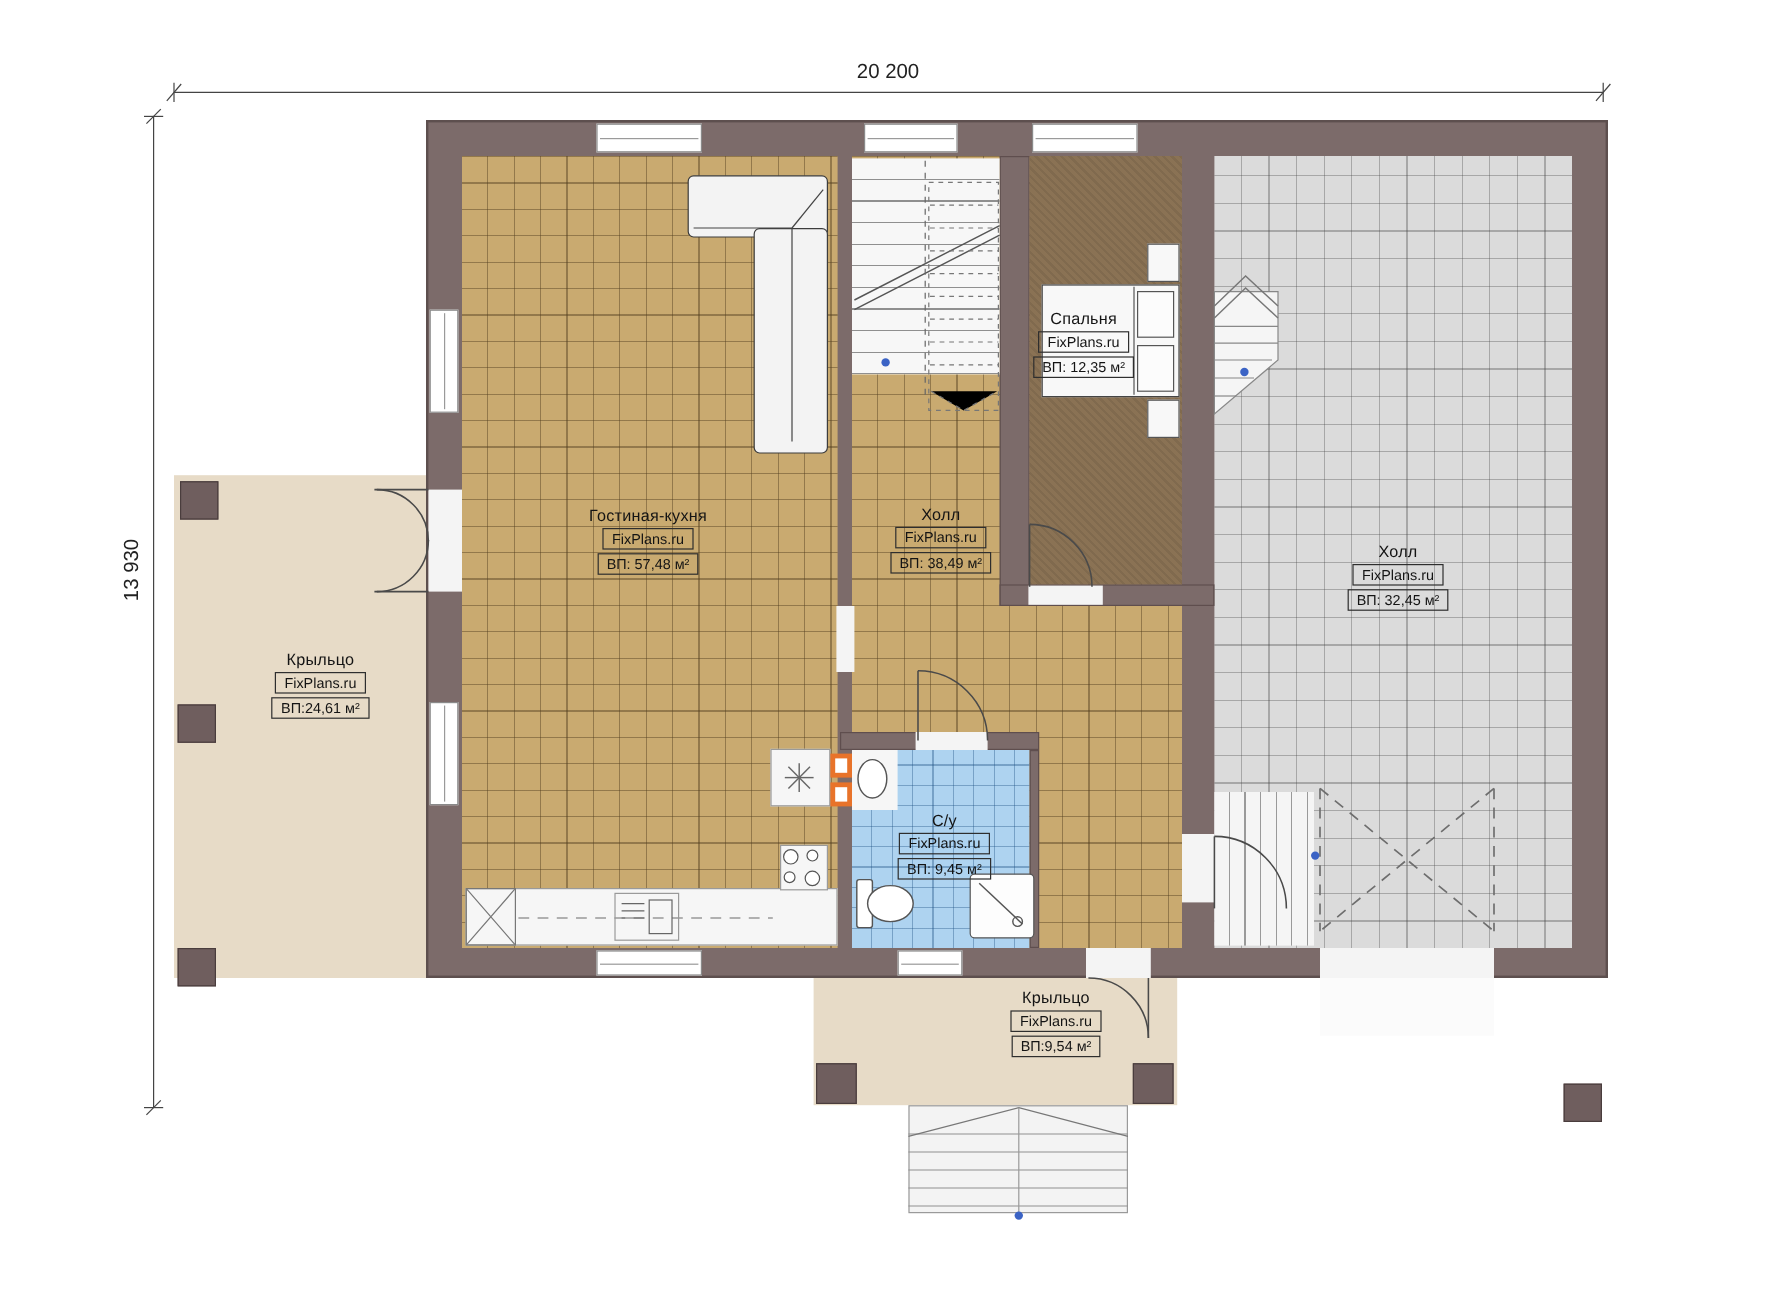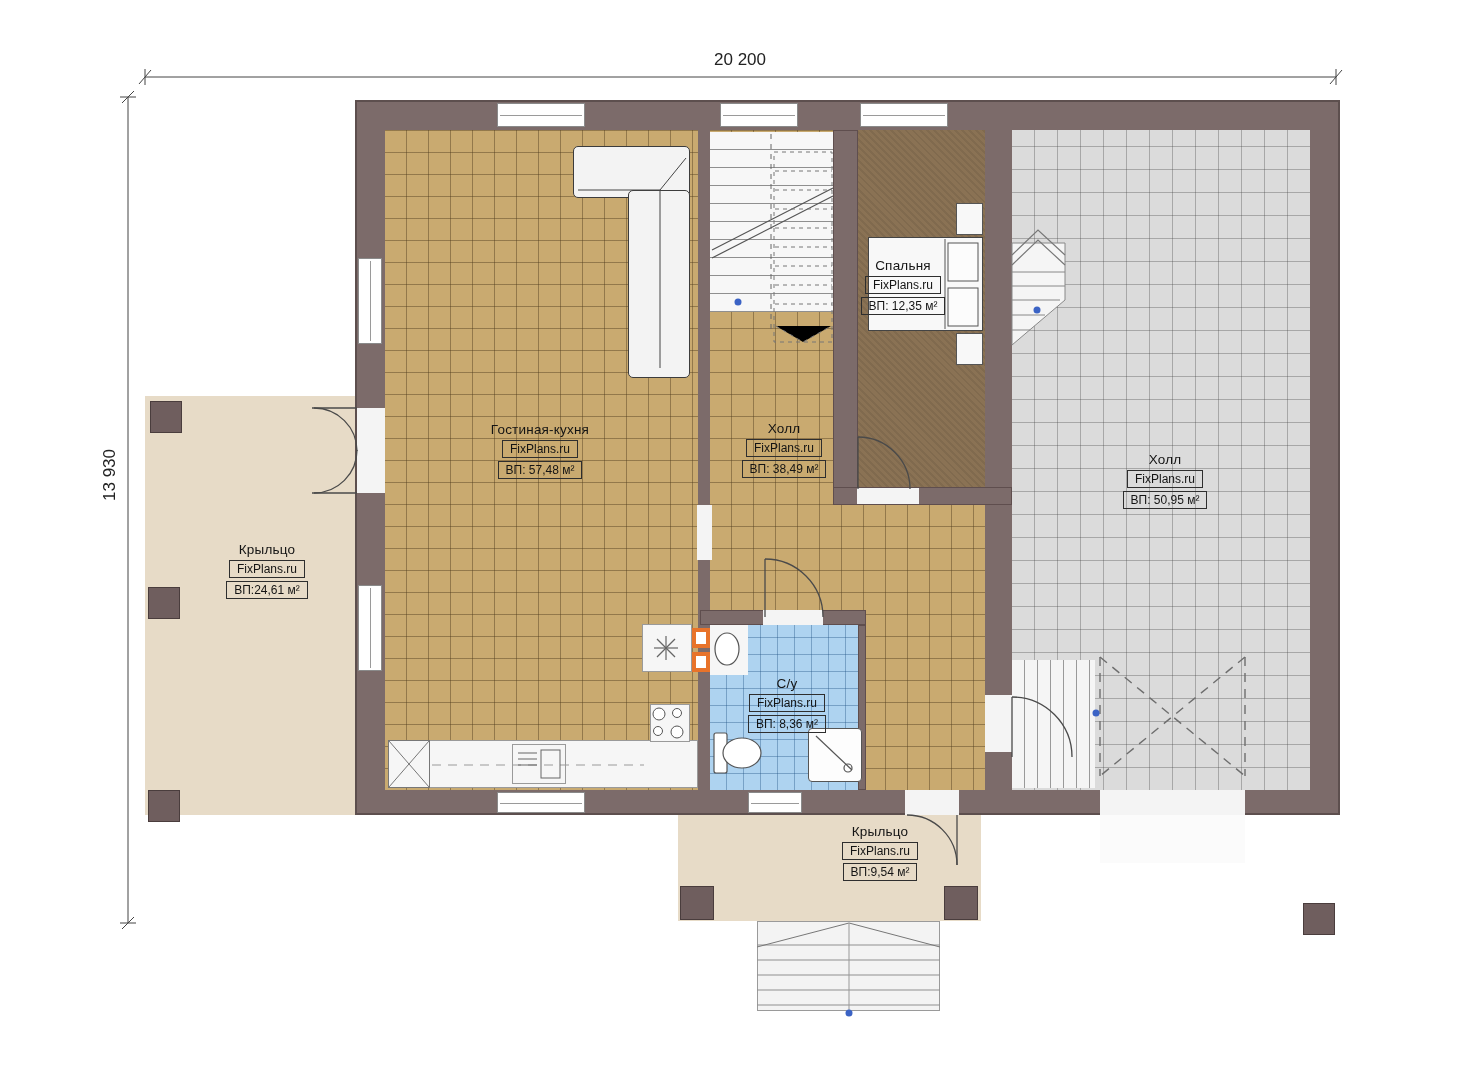--- a/index.html
+++ b/index.html
@@ -238,31 +238,31 @@
     <span class="bx">ВП: 38,49 м²</span>
   </div>
   <div class="label" style="left:838px;top:258px;width:130px">
     <div class="nm">Спальня</div>
     <span class="bx">FixPlans.ru</span>
     <span class="bx">ВП: 12,35 м²</span>
   </div>
   <div class="label" style="left:1095px;top:452px;width:140px">
     <div class="nm">Холл</div>
     <span class="bx">FixPlans.ru</span>
-    <span class="bx">ВП: 50,95 м²</span>
+    <span class="bx">ВП: 32,45 м²</span>
   </div>
   <div class="label" style="left:197px;top:542px;width:140px">
     <div class="nm">Крыльцо</div>
     <span class="bx">FixPlans.ru</span>
     <span class="bx">ВП:24,61 м²</span>
   </div>
   <div class="label" style="left:717px;top:676px;width:140px">
     <div class="nm">С/у</div>
     <span class="bx">FixPlans.ru</span>
-    <span class="bx">ВП: 8,36 м²</span>
+    <span class="bx">ВП: 9,45 м²</span>
   </div>
   <div class="label" style="left:810px;top:824px;width:140px">
     <div class="nm">Крыльцо</div>
     <span class="bx">FixPlans.ru</span>
     <span class="bx">ВП:9,54 м²</span>
   </div>
 
 </div>
 
 </body></html>

